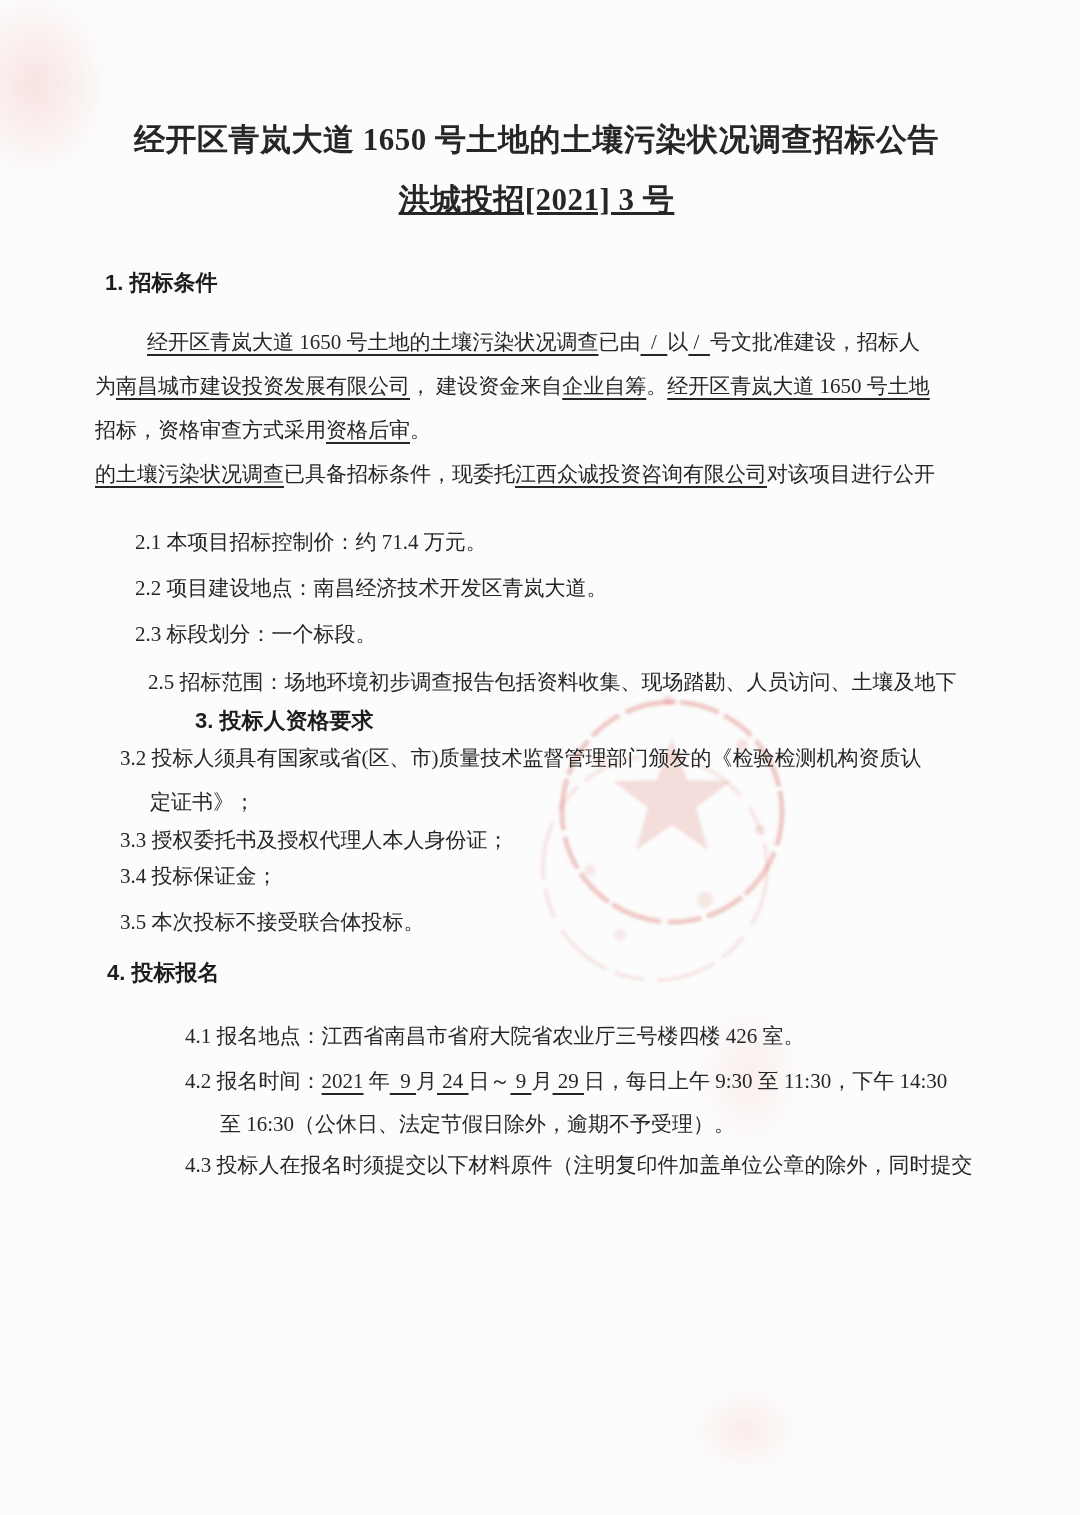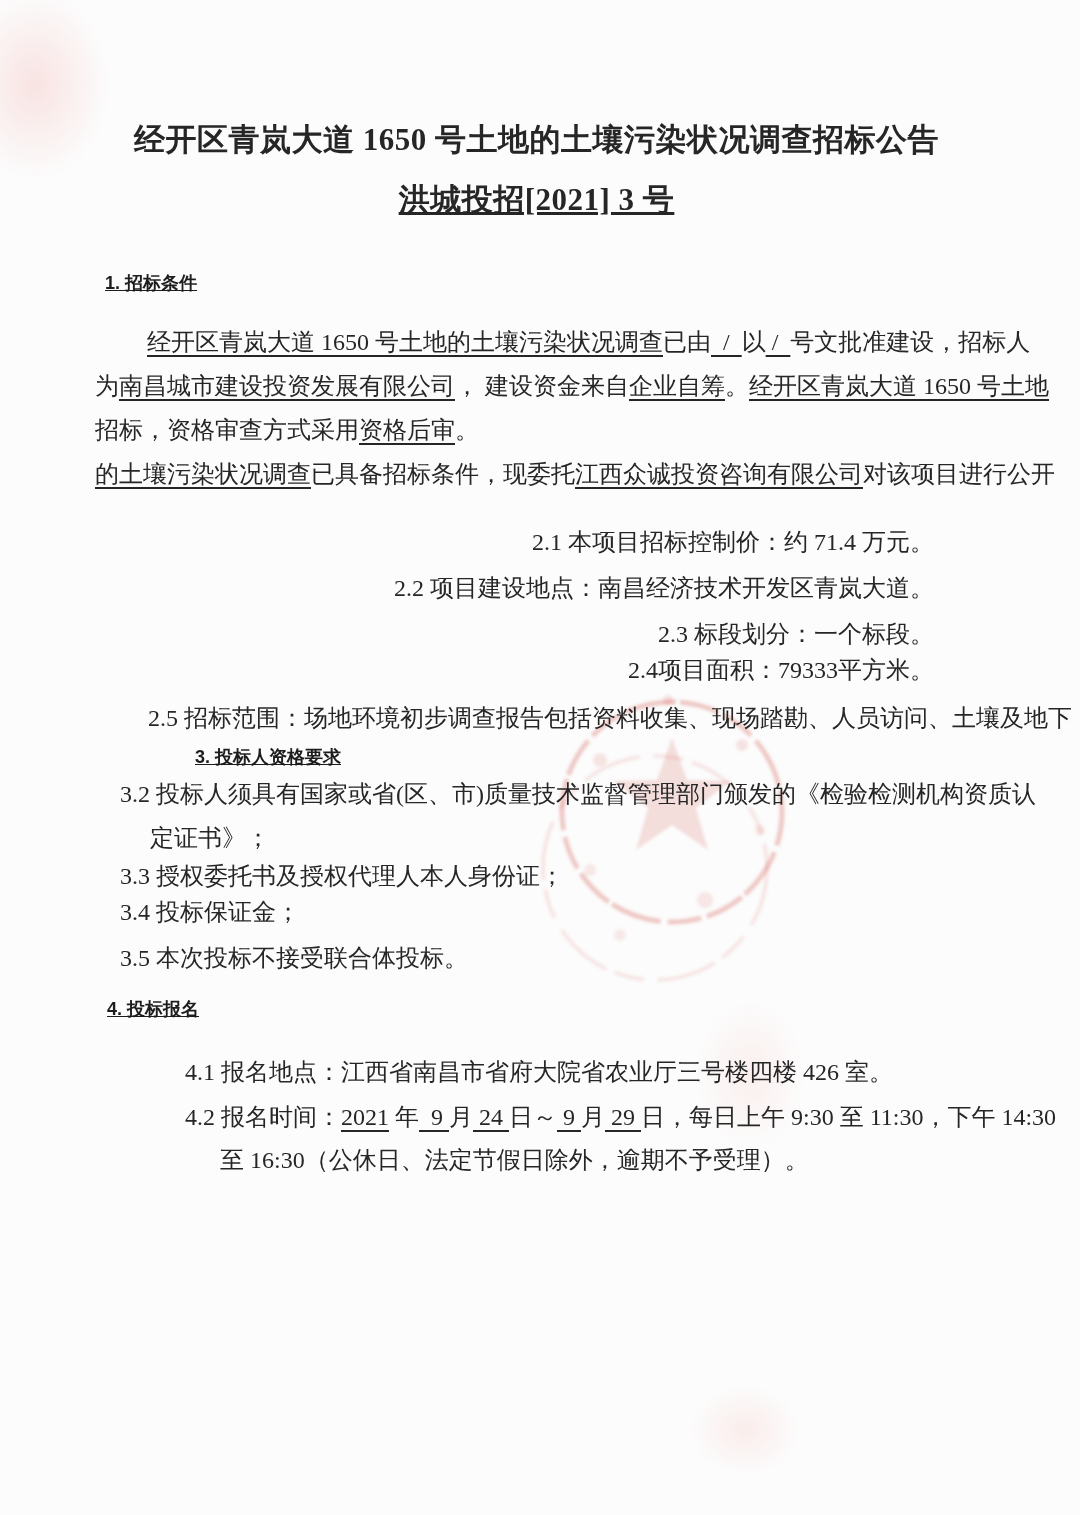--- a/index.html
+++ b/index.html
@@ -8,30 +8,30 @@
     width:1080px;height:1515px;
     margin:0 auto;
     background:#fcfcfc;
     overflow:hidden;
     font-family:"Liberation Serif","DejaVu Serif",serif;
     color:#262626;
   }
   .content{position:relative;z-index:2;padding:118px 146px 0 95px;}
   .title{text-align:center;font-weight:700;font-size:31px;line-height:44px;letter-spacing:0.5px;transform:translateX(22px);}
   .t2{margin-top:16px;text-decoration:underline;}
-  .h{font-family:"Liberation Sans","DejaVu Sans",sans-serif;font-weight:700;font-size:18px;line-height:30px;color:#1d1d1d;text-decoration:underline;}
+  .h{font-family:"Liberation Sans","DejaVu Sans",sans-serif;font-weight:700;font-size:22px;line-height:30px;color:#1d1d1d;}
   .h1{margin:46px 0 0 10px;}
   .h2{margin:16px 0 0 10px;}
   .h3{margin:4px 0 0 100px;}
   .h4{margin:14px 0 0 12px;}
-  .ln{line-height:44px;font-size:24px;white-space:nowrap;}
+  .ln{line-height:44px;font-size:21px;white-space:nowrap;}
   .p1{margin-top:22px;}
   .ind{text-indent:52px;}
   .u{text-decoration:underline;text-underline-offset:5px;text-decoration-thickness:1.5px;}
-  .i{margin-left:40px;text-align:right;}
+  .i{margin-left:40px;}
   .i21{margin-top:24px;}
   .i22{margin-top:2px;}
   .i23{margin-top:2px;}
   .i24{margin-top:-8px;}
   .i25l1{margin-top:6px;margin-left:53px;line-height:40px;}
   .i25l2{margin-left:-5px;line-height:40px;}
   .i3{margin-left:25px;}
   .i31l1{margin-top:6px;}
   .cont3{margin-left:55px;}
   .i33{margin-top:-6px;}
@@ -91,31 +91,31 @@
       <div class="ln ind"><span class="u">经开区青岚大道 1650 号土地的土壤污染状况调查</span><span>已由</span><span class="u">&nbsp;&nbsp;/&nbsp;&nbsp;</span><span>以</span><span class="u">&nbsp;/&nbsp;&nbsp;</span><span>号文批准建设，招标人</span></div>
       <div class="ln"><span>为</span><span class="u">南昌城市建设投资发展有限公司</span><span>， 建设资金来自</span><span class="u">企业自筹</span><span>。</span><span class="u">经开区青岚大道 1650 号土地</span></div>
       <div class="ln"><span>招标，资格审查方式采用</span><span class="u">资格后审</span><span>。</span></div>
       <div class="ln"><span class="u">的土壤污染状况调查</span><span>已具备招标条件，现委托</span><span class="u">江西众诚投资咨询有限公司</span><span>对该项目进行公开</span></div>
     </div>
 
 
     <div class="ln i i21">2.1 本项目招标控制价：约 71.4 万元。</div>
     <div class="ln i i22">2.2 项目建设地点：南昌经济技术开发区青岚大道。</div>
     <div class="ln i i23">2.3 标段划分：一个标段。</div>
-    <div class="ln i i24">2.4项目面积：79333平方米。</div>
     <div class="ln i25l1">2.5 招标范围：场地环境初步调查报告包括资料收集、现场踏勘、人员访问、土壤及地下</div>
 
     <div class="h h3">3. 投标人资格要求</div>
 
     <div class="ln i3">3.2 投标人须具有国家或省(区、市)质量技术监督管理部门颁发的《检验检测机构资质认</div>
     <div class="ln i3 cont3">定证书》；</div>
     <div class="ln i3 i33">3.3 授权委托书及授权代理人本人身份证；</div>
     <div class="ln i3 i34">3.4 投标保证金；</div>
     <div class="ln i3 i35">3.5 本次投标不接受联合体投标。</div>
 
     <div class="h h4">4. 投标报名</div>
 
     <div class="ln i4 i41">4.1 报名地点：江西省南昌市省府大院省农业厅三号楼四楼 426 室。</div>
     <div class="ln i4 i42l1"><span>4.2 报名时间：</span><span class="u">2021</span><span> 年</span><span class="u">&nbsp;&nbsp;9&nbsp;</span><span>月</span><span class="u">&nbsp;24&nbsp;</span><span>日～</span><span class="u">&nbsp;9&nbsp;</span><span>月</span><span class="u">&nbsp;29&nbsp;</span><span>日，每日上午 9:30 至 11:30，下午 14:30</span></div>
     <div class="ln i4 i42l2">至 16:30（公休日、法定节假日除外，逾期不予受理）。</div>
+    <div class="ln i4 i43">4.3 投标人在报名时须提交以下材料原件（注明复印件加盖单位公章的除外，同时提交</div>
 
   </div>
 </div>
 
 </body></html>

